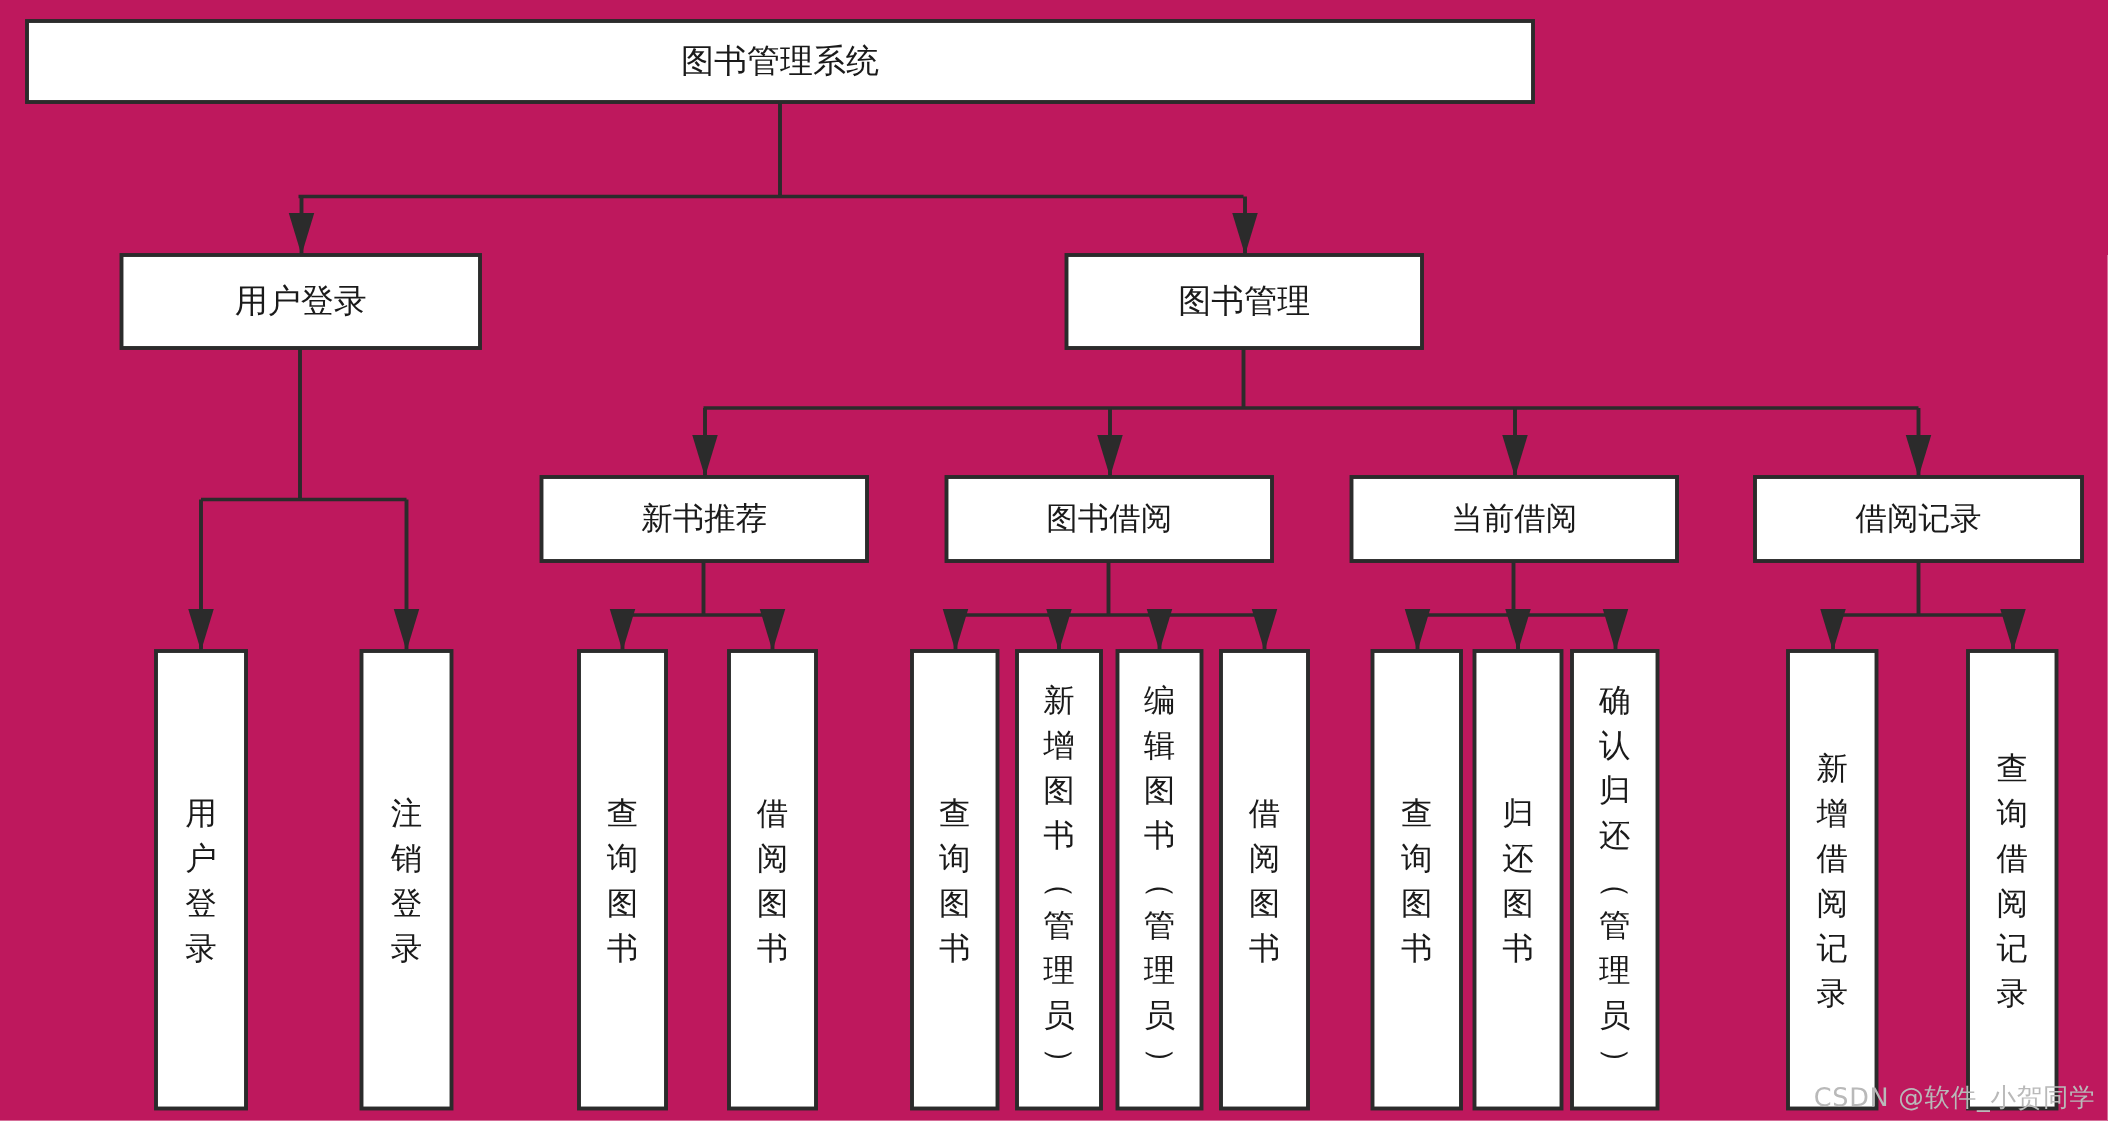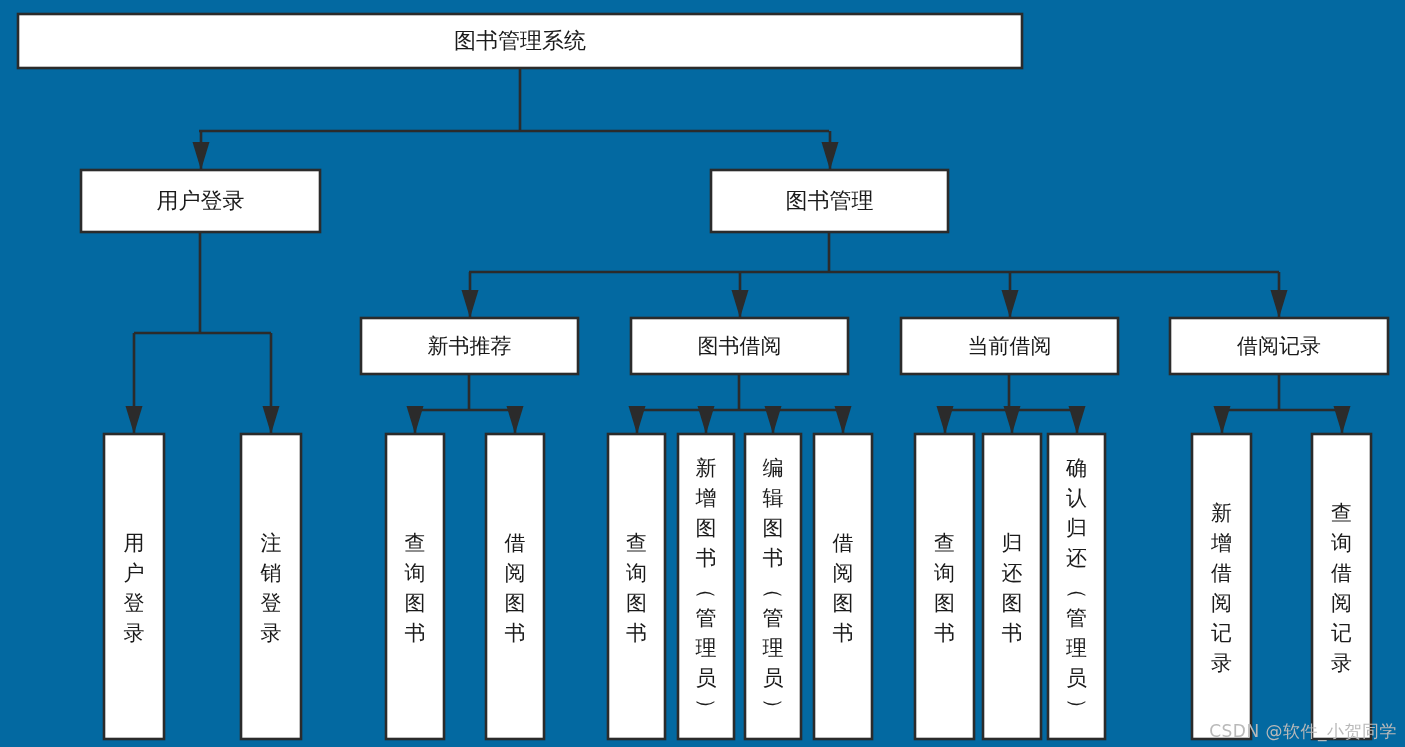--- a/index.html
+++ b/index.html
@@ -1,21 +1,21 @@
 <!DOCTYPE html>
 <html><head>
 <meta charset="utf-8">
 <style>
   html,body{margin:0;padding:0;background:#ffffff;}
   body{
     width:1405px;height:747px;
     font-family:"DejaVu Sans","Liberation Sans",sans-serif;
     overflow:hidden;
   }
-  #diagram-root{position:relative;width:1405px;height:747px;background:#0369a1;}
+  #diagram-root{position:relative;width:1405px;height:747px;background:#be185d;}
   svg#flow{position:absolute;left:0;top:0;width:1405px;height:747px;display:block;}
   .node-rect{fill:#ffffff;stroke:#2b2b2b;}
   .lbl{
     fill:#1a1a1a;
     font-family:"DejaVu Sans","Liberation Sans",sans-serif;
     text-anchor:middle;
     dominant-baseline:middle;
   }
   .lbl-h{font-size:22px;}
   .lbl-mid{font-size:21px;}

